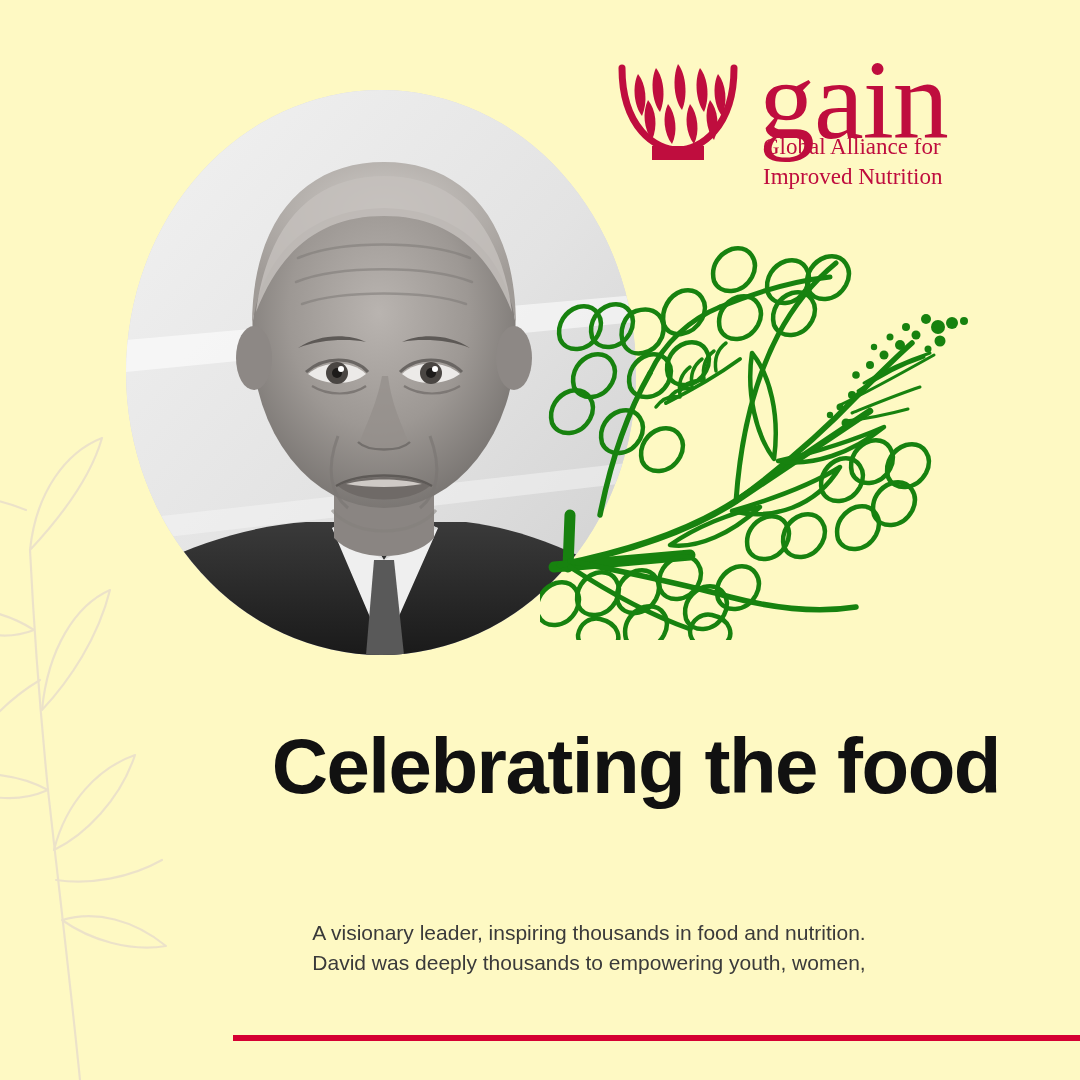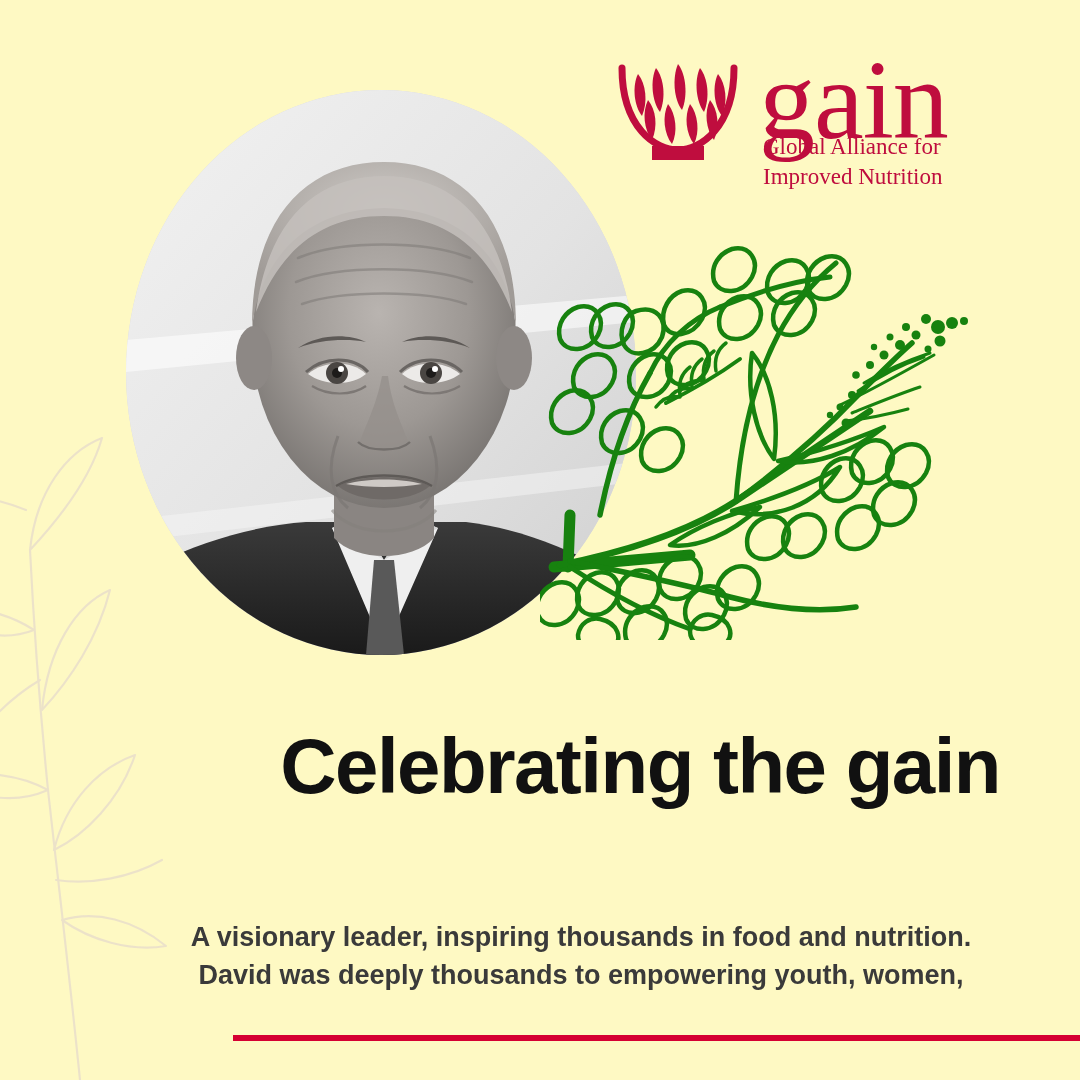--- a/index.html
+++ b/index.html
@@ -119,28 +119,28 @@
     text-align: right;
     color: #0a7a0a;
     font-size: 42px;
     font-weight: bold;
     letter-spacing: -0.5px;
   }
 
   
   .body-copy {
     position: absolute;
-    left: 156px;
+    left: 164px;
     top: 918px;
     width: 850px;
     text-align: center;
     color: #3a3a3a;
-    font-size: 27px;
+    font-size: 21px;
     line-height: 1.42;
-    font-weight: bold;
+    font-weight: normal;
   }
   .body-line { display: block; }
 
   
   .bottom-rule {
     position: absolute;
     left: 233px;
     top: 1035px;
     width: 847px;
     height: 6px;
@@ -382,21 +382,21 @@
     <div class="logo-wordmark">
       <span class="logo-word">gain</span>
       <div class="logo-tagline">
         <div>Global Alliance for</div>
         <div>Improved Nutrition</div>
       </div>
     </div>
   </div>
 
   <h1 class="headline">
-    <span class="headline-line">Celebrating the gain</span>
+    <span class="headline-line">Celebrating the food</span>
   </h1>
 
 
   <div class="body-copy">
     <span class="body-line">A visionary leader, inspiring thousands in food and nutrition.</span>
     <span class="body-line">David was deeply thousands to empowering youth, women,</span>
   </div>
 
   <div class="bottom-rule"></div>
 

